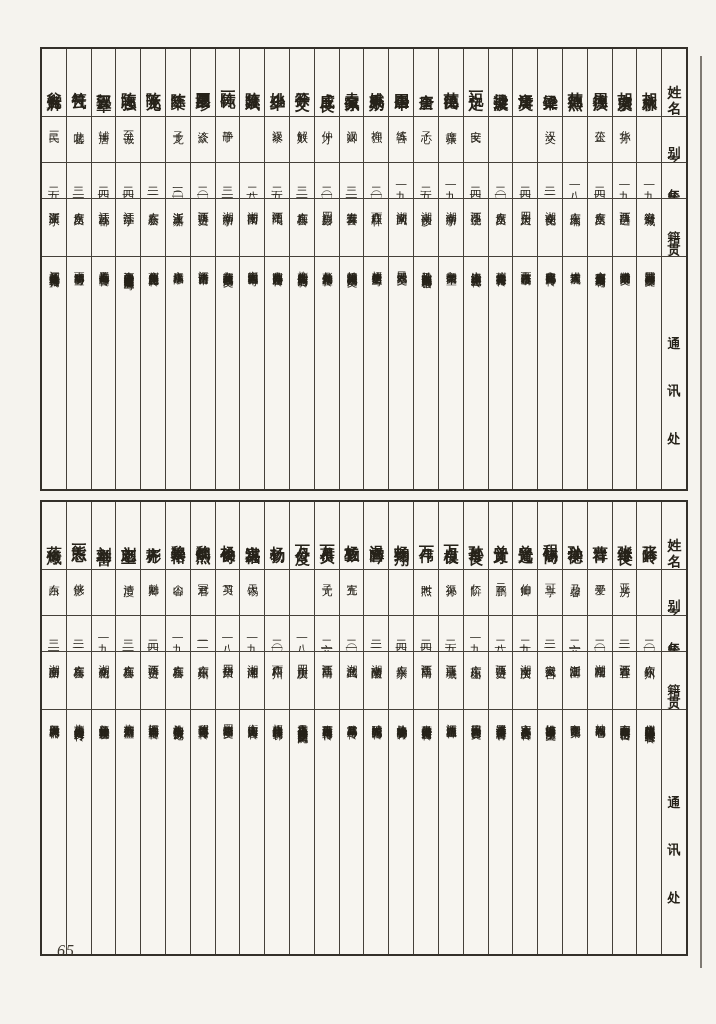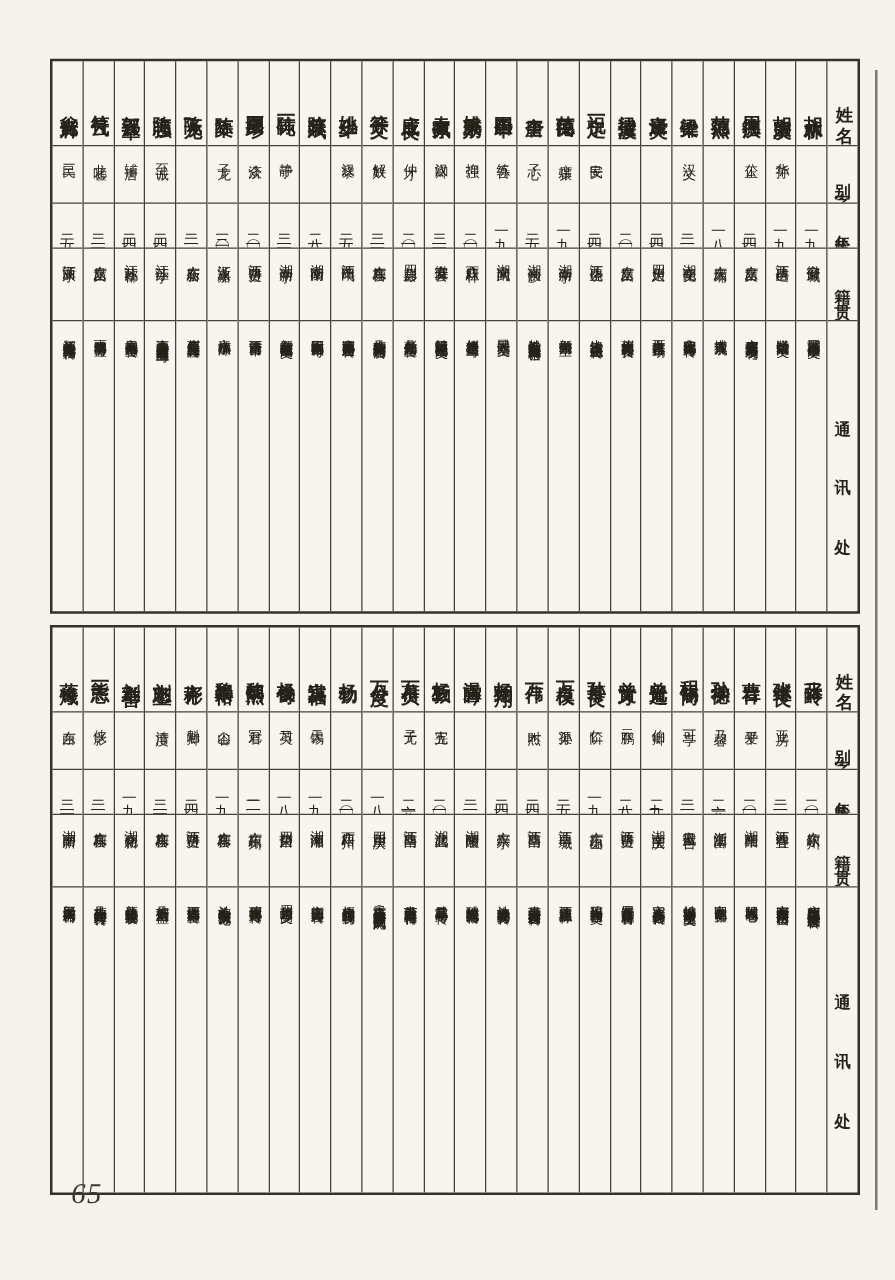--- a/index.html
+++ b/index.html
@@ -47,21 +47,21 @@
   .cell.address{font-size:10.5px;letter-spacing:0.5px;padding-top:6px;padding-bottom:4px;}
   
   .header-col .cell{font-weight:bold;justify-content:center;padding:0;}
   .header-col .cell.name{font-size:14px;letter-spacing:16px;padding-top:14px;}
   .header-col .cell.zi{font-size:13px;letter-spacing:7px;padding-top:7px;}
   .header-col .cell.age{font-size:12px;letter-spacing:3px;}
   .header-col .cell.origin{font-size:13px;letter-spacing:12px;padding-top:10px;}
   .header-col .cell.address{font-size:13px;letter-spacing:48px;padding-top:48px;}
   .page-number{
     position:absolute;left:57px;top:942px;
-    font-size:23px;font-style:italic;color:#3c372e;letter-spacing:1px;
+    font-size:16px;font-style:italic;color:#3c372e;letter-spacing:1px;
   }
   .edge-line{
     position:absolute;left:700px;top:56px;width:2px;height:912px;
     background:#57524a;opacity:.75;
   }
 </style>
 </head>
 <body>
 
 <div class="page">

